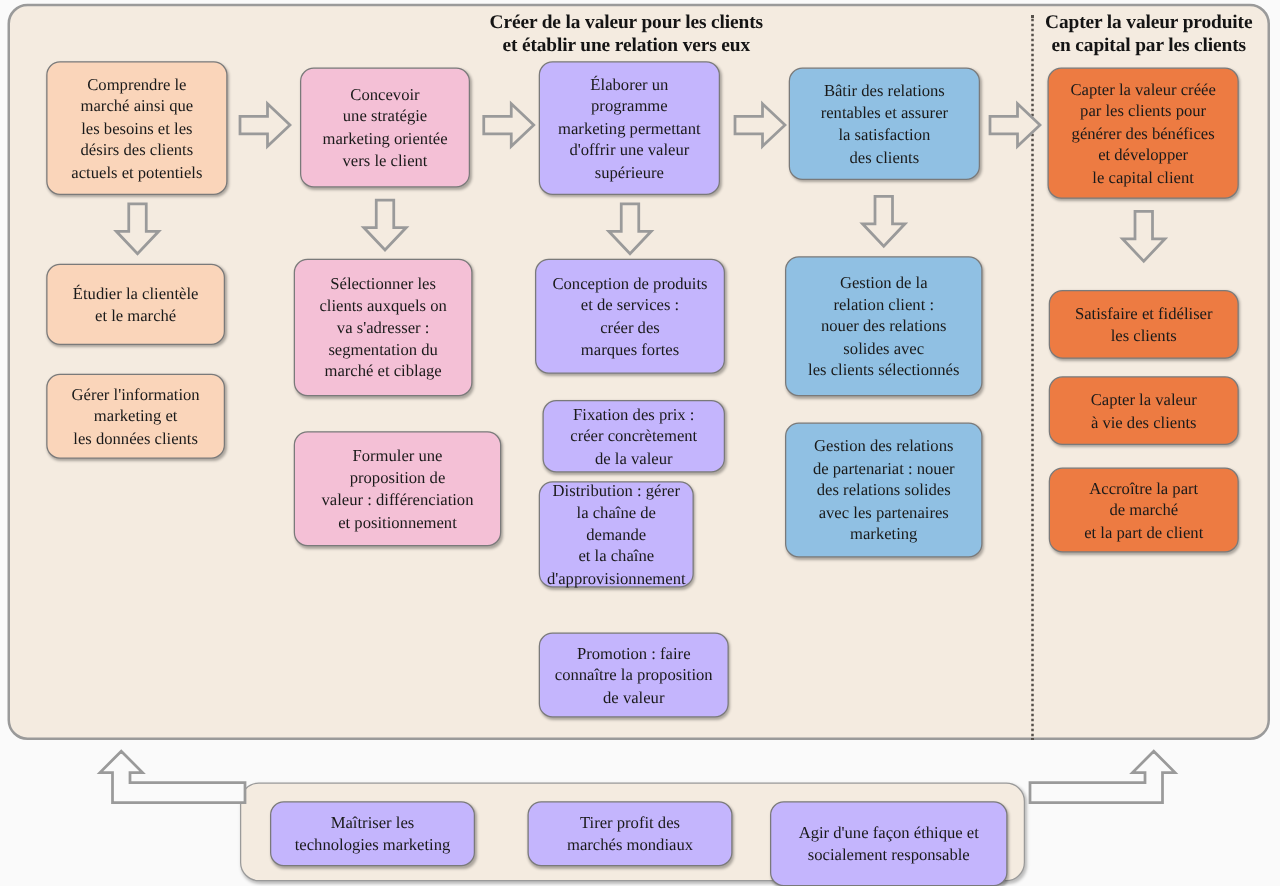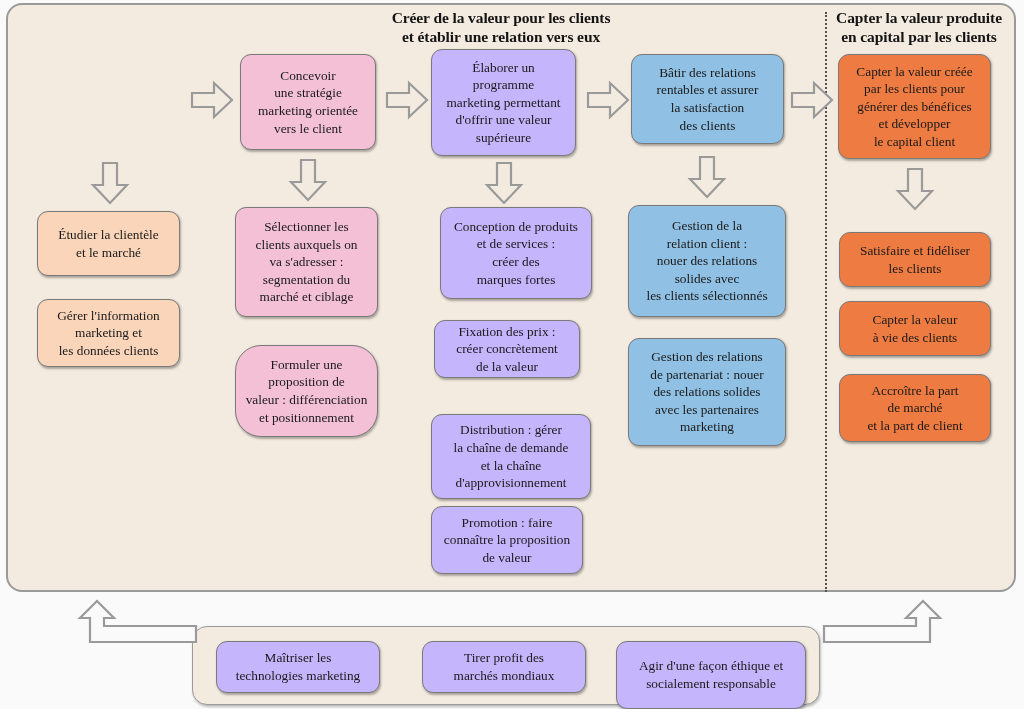--- a/index.html
+++ b/index.html
@@ -119,20 +119,23 @@
 
   <div class="col-header" id="header-left">
     <div>Créer de la valeur pour les clients</div>
     <div>et établir une relation vers eux</div>
   </div>
   <div class="col-header" id="header-right">
     <div>Capter la valeur produite</div>
     <div>en capital par les clients</div>
   </div>
 
+  <div class="box peach" style="left:37px;  top:49px;  width:145px; height:107px;">
+      <div>Comprendre le<br>marché ainsi que<br>les besoins et les<br>désirs des clients<br>actuels et potentiels</div>
+    </div>
 
   <div class="box pink" style="left:240px; top:54px;  width:136px; height:96px;">
       <div>Concevoir<br>une stratégie<br>marketing orientée<br>vers le client</div>
     </div>
 
   <div class="box yellow" style="left:431px; top:49px;  width:145px; height:107px;">
       <div>Élaborer un<br>programme<br>marketing permettant<br>d'offrir une valeur<br>supérieure</div>
     </div>
 
   <div class="box blue" style="left:631px; top:54px;  width:153px; height:90px;">
@@ -146,31 +149,31 @@
   <div class="box peach" style="left:37px;  top:211px; width:143px; height:65px;">
       <div>Étudier la clientèle<br>et le marché</div>
     </div>
   <div class="box peach" style="left:37px;  top:299px; width:143px; height:68px;">
       <div>Gérer l'information<br>marketing et<br>les données clients</div>
     </div>
 
   <div class="box pink" style="left:235px; top:207px; width:143px; height:110px;">
       <div>Sélectionner les<br>clients auxquels on<br>va s'adresser :<br>segmentation du<br>marché et ciblage</div>
     </div>
-  <div class="box pink" style="left:235px; top:345px; width:143px; height:92px;border-radius:26px;">
+  <div class="box pink" style="left:235px; top:345px; width:166px; height:92px;">
       <div>Formuler une<br>proposition de<br>valeur : différenciation<br>et positionnement</div>
     </div>
 
-  <div class="box yellow" style="left:428px; top:207px; width:152px; height:92px;margin-left:12px;">
+  <div class="box yellow" style="left:428px; top:207px; width:152px; height:92px;">
       <div>Conception de produits<br>et de services :<br>créer des<br>marques fortes</div>
     </div>
   <div class="box yellow" style="left:434px; top:320px; width:146px; height:58px;">
       <div>Fixation des prix :<br>créer concrètement<br>de la valeur</div>
     </div>
-  <div class="box yellow" style="left:431px; top:414px; width:160px; height:85px;">
+  <div class="box yellow" style="left:431px; top:385px; width:124px; height:85px;">
       <div>Distribution : gérer<br>la chaîne de demande<br>et la chaîne<br>d'approvisionnement</div>
     </div>
   <div class="box yellow" style="left:431px; top:506px; width:152px; height:68px;">
       <div>Promotion : faire<br>connaître la proposition<br>de valeur</div>
     </div>
 
   <div class="box blue" style="left:628px; top:205px; width:158px; height:112px;">
       <div>Gestion de la<br>relation client :<br>nouer des relations<br>solides avec<br>les clients sélectionnés</div>
     </div>
   <div class="box blue" style="left:628px; top:338px; width:158px; height:108px;">

